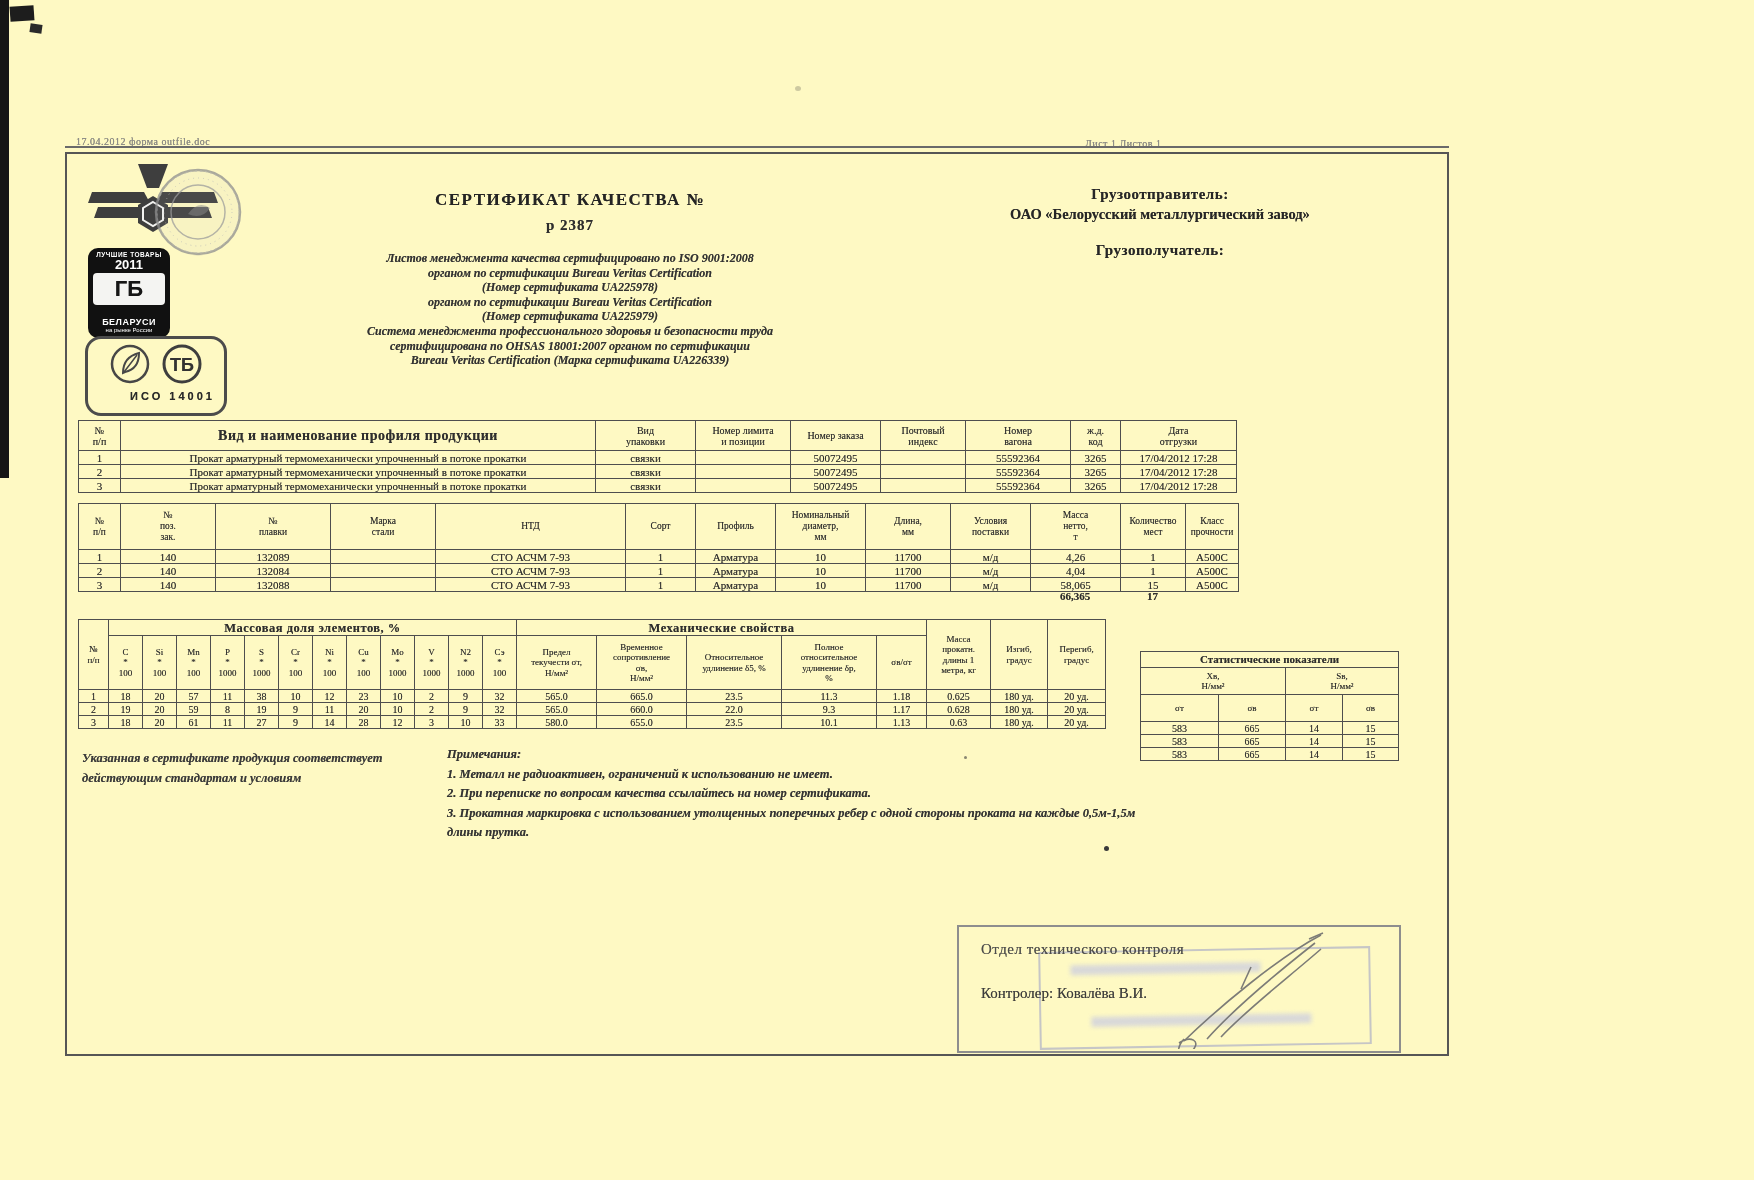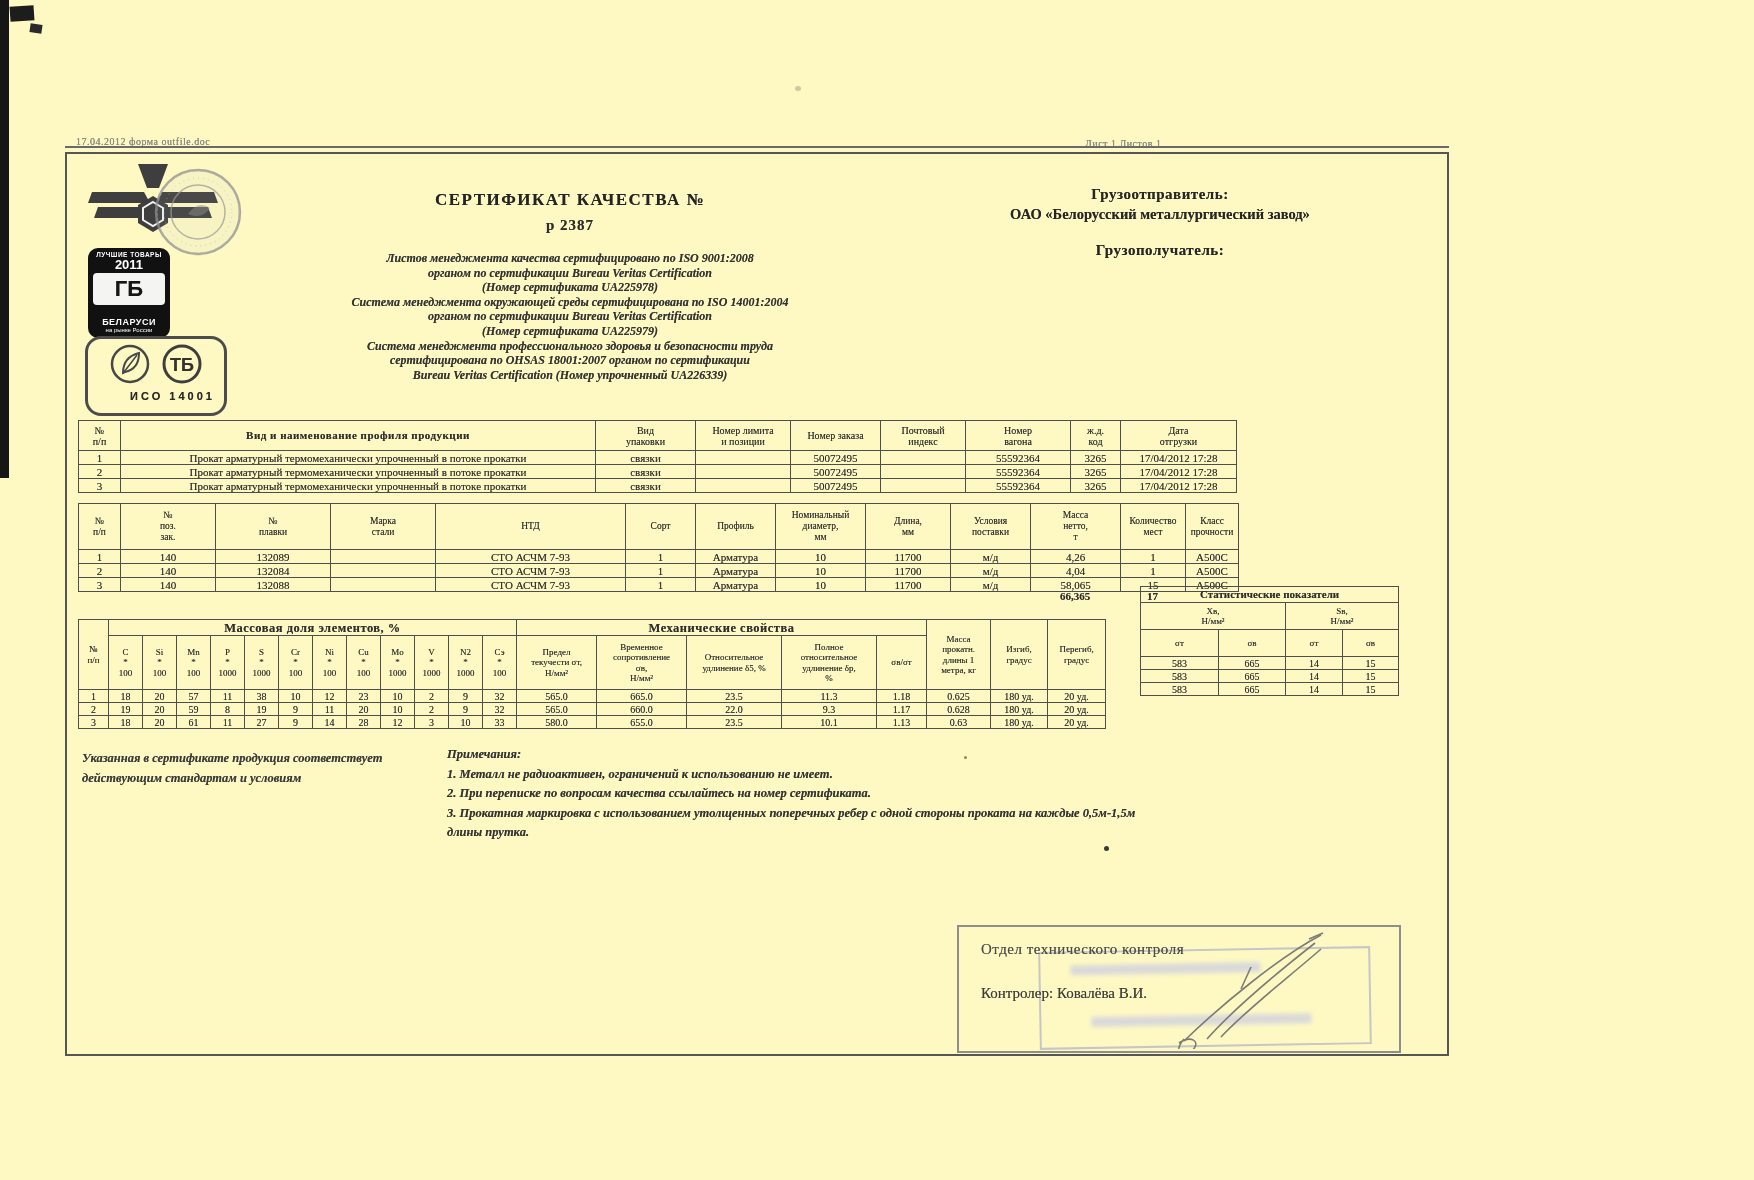--- a/index.html
+++ b/index.html
@@ -42,21 +42,21 @@
   .isobadge .icons{display:flex;justify-content:center;gap:10px;margin-top:4px;}
   .isolabel{font-size:11px;font-weight:bold;letter-spacing:3px;color:#2a2a2a;margin-top:1px;
             font-family:"Liberation Sans",sans-serif;padding-left:33px;}
   
   table.t{position:absolute;border-collapse:collapse;table-layout:fixed;}
   table.t th,table.t td{border:1px solid #4e4e4e;padding:0 2px;text-align:center;vertical-align:middle;
                         font-weight:normal;overflow:hidden;}
   .t1{font-size:11px;}
   .t1 thead tr{height:30px;}
   .t1 thead th{font-size:10px;line-height:1.1;}
-  .t1 thead th.prodhead{font-size:11px;font-weight:bold;letter-spacing:.5px;}
+  .t1 thead th.prodhead{font-size:14px;font-weight:bold;letter-spacing:.5px;}
   .t1 tbody tr{height:14px;}
   .t1 tbody td{font-size:11px;line-height:12px;}
   .t2{font-size:11px;}
   .t2 thead tr{height:46px;}
   .t2 thead th{font-size:9.5px;line-height:1.15;}
   .t2 tbody tr{height:14px;}
   .t2 tbody td{font-size:11px;line-height:12px;}
   .totals{font-size:11px;font-weight:600;text-align:center;}
   .t3{font-size:10px;}
   .t3 .grp{font-size:12.5px;font-weight:bold;letter-spacing:.5px;}
@@ -148,26 +148,25 @@
 
   <div class="abs title-block">
     <div class="title-line">СЕРТИФИКАТ КАЧЕСТВА №</div>
     <div class="title-num">р 2387</div>
   </div>
   <div class="abs cert-lines">
 
   <div>Листов менеджмента качества сертифицировано по ISO 9001:2008</div>
       <div>органом по сертификации Bureau Veritas Certification</div>
       <div>(Номер сертификата UA225978)</div>
-      <div>Система менеджмента окружающей среды сертифицирована по ISO 14001:2004</div>
       <div>органом по сертификации Bureau Veritas Certification</div>
       <div>(Номер сертификата UA225979)</div>
       <div>Система менеджмента профессионального здоровья и безопасности труда</div>
       <div>сертифицирована по OHSAS 18001:2007 органом по сертификации</div>
-      <div>Bureau Veritas Certification  (Номер упрочненный UA226339)</div>
+      <div>Bureau Veritas Certification  (Марка сертификата UA226339)</div>
     </div>
 
   <div class="abs consignor">
     <div class="lbl">Грузоотправитель:</div>
     <div class="name">ОАО «Белорусский металлургический завод»</div>
     <div class="lbl2">Грузополучатель:</div>
   </div>
 
   <table class="t t1" style="left:78px;top:420px;width:1158px;">
     <colgroup>
@@ -496,21 +495,21 @@
         <td>23.5</td>
         <td>10.1</td>
         <td>1.13</td>
         <td>0.63</td>
         <td>180 уд.</td>
         <td>20 уд.</td>
       </tr>
       </tbody>
   </table>
 
-  <table class="t t3" style="left:1140px;top:586px;width:258px;">
+  <table class="t t3" style="left:1140px;top:651px;width:258px;">
     <colgroup>
       <col style="width:78px">
         <col style="width:67px">
         <col style="width:57px">
         <col style="width:56px">
     </colgroup>
     <thead>
       <tr class="ra">
         <th class="grp-stat" colspan="4">Статистические показатели</th>
       </tr>

